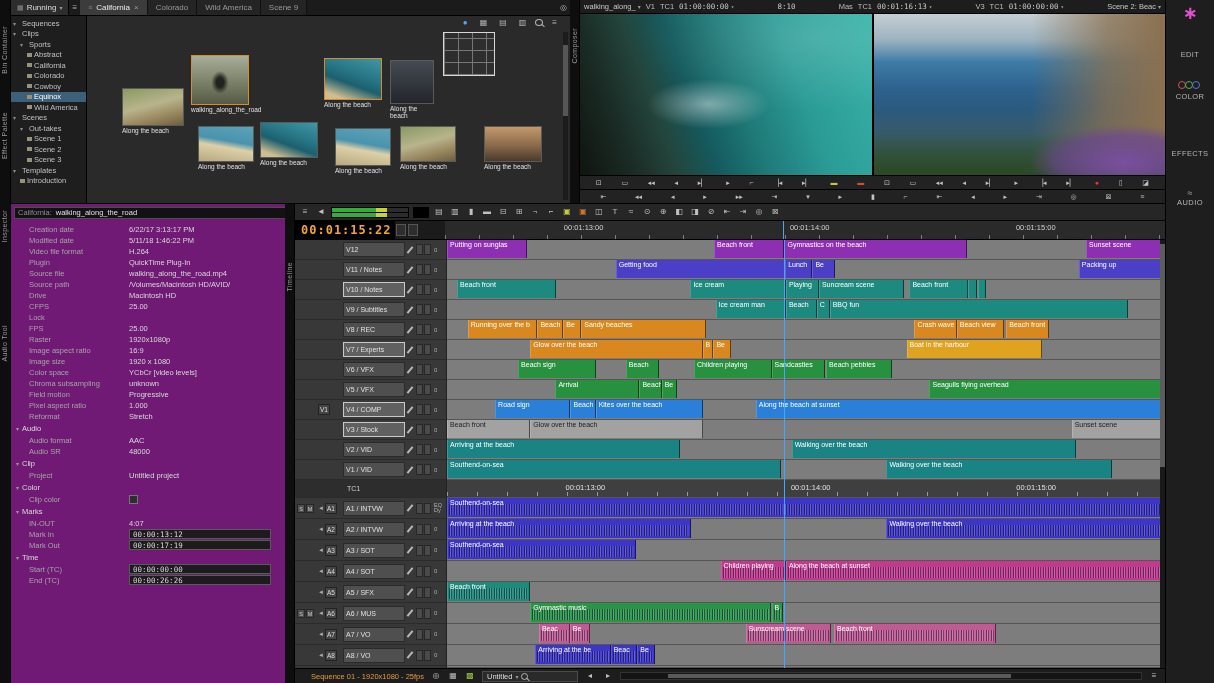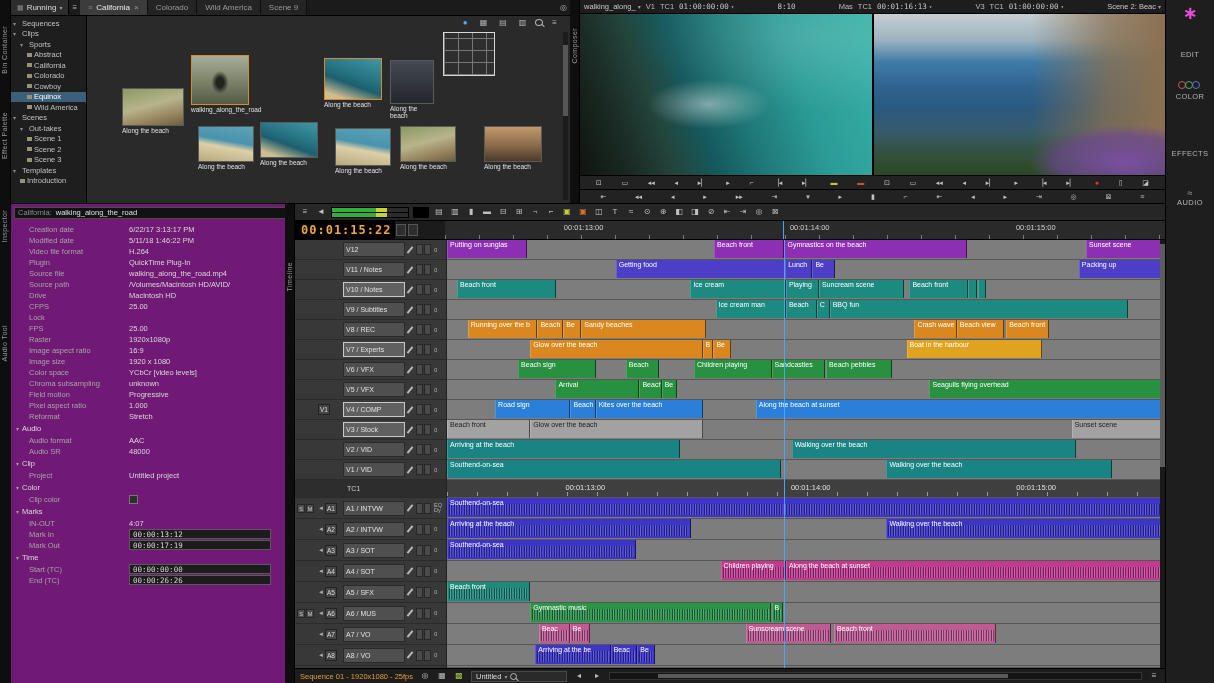--- a/index.html
+++ b/index.html
@@ -151,21 +151,21 @@
   .clip.darktext{color:#1d1d1d;}
   .clab{position:relative;z-index:2;}
   .wave{position:absolute;left:1px;right:1px;top:32%;bottom:12%;z-index:1;display:block;
         background:repeating-linear-gradient(90deg,rgba(0,0,30,.45) 0 1px,rgba(255,255,255,.22) 1px 2px,rgba(0,0,30,.35) 2px 3px,rgba(255,255,255,.08) 3px 5px);}
   .lane-overlay{position:absolute;left:152px;top:0;right:0;bottom:0;pointer-events:none;z-index:6;}
   .playhead{position:absolute;top:0;bottom:0;width:1px;background:#45a6ff;}
   .ph-top{position:absolute;top:0;bottom:0;width:1px;background:#45a6ff;}
   .t-vscroll{position:absolute;right:0;top:0;bottom:0;width:5px;background:#191919;z-index:7;}
   .t-vscroll .vthumb{position:absolute;top:1%;height:52%;left:0;right:0;background:#5c5c5c;}
   .t-bottom{height:15px;background:#1d1d1d;border-top:1px solid #000;display:flex;align-items:center;gap:6px;padding:0 5px;font-size:7.5px;}
-  .seq-info{color:#e39a3b;white-space:nowrap;}
+  .seq-info{color:#e39a3b;white-space:nowrap;margin-left:11px;}
   .untitled-box{display:flex;align-items:center;gap:3px;background:#2a2a2a;border:1px solid #4a4a4a;height:11px;padding:0 4px;width:96px;color:#ddd;}
   .hscroll{flex:1;height:8px;background:#141414;border:1px solid #333;position:relative;min-width:60px;}
   .hthumb{position:absolute;left:9%;width:66%;top:1px;bottom:1px;background:#5a5a5a;}
   .filler{height:2px;}
   .filler .trk-head{border-bottom:none;}
 </style>
 </head>
 <body>
 
 <div class="app">

